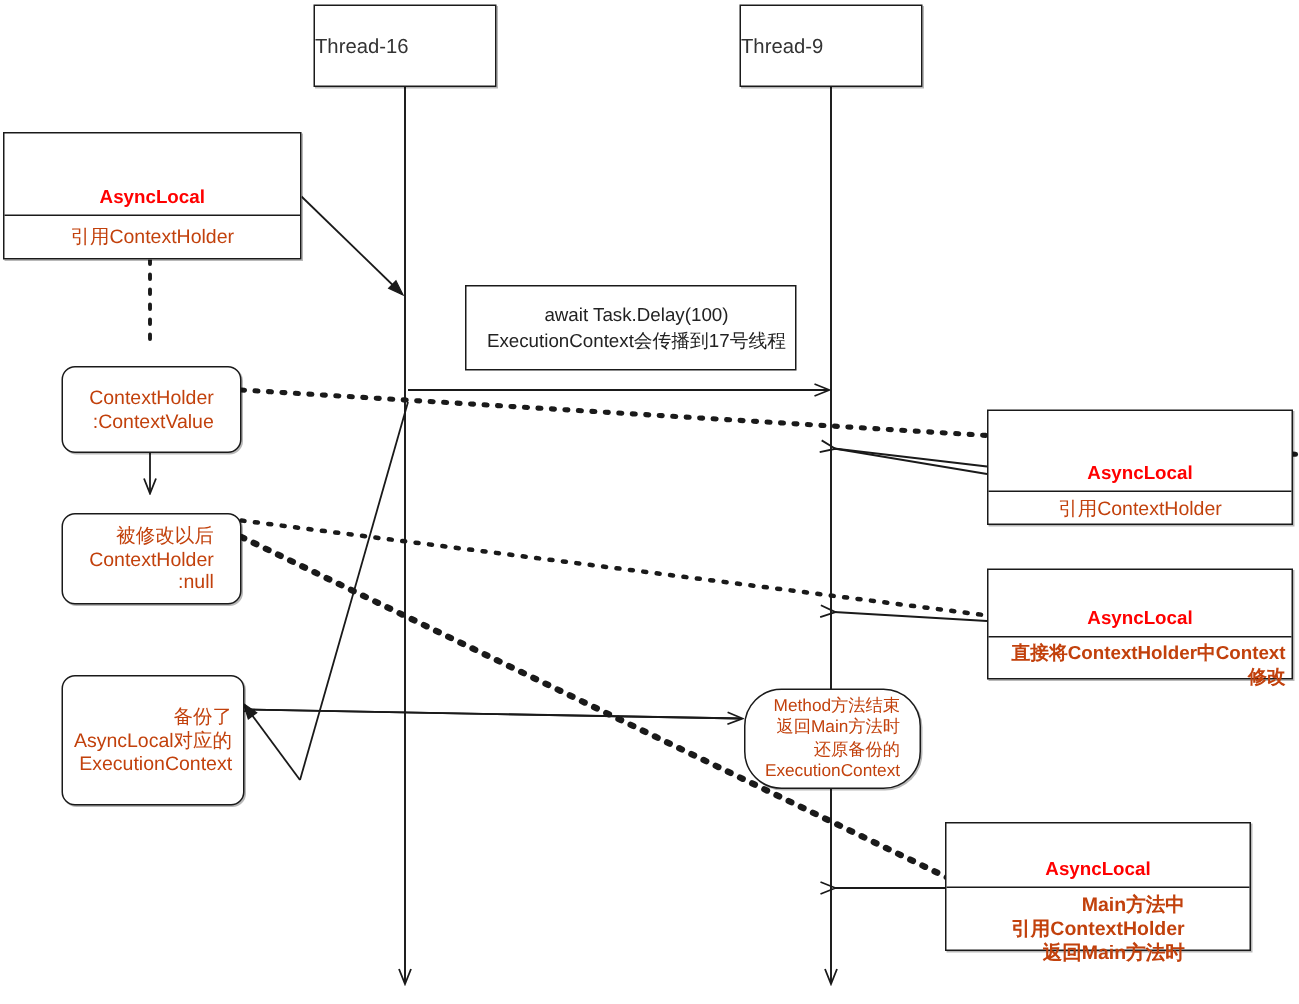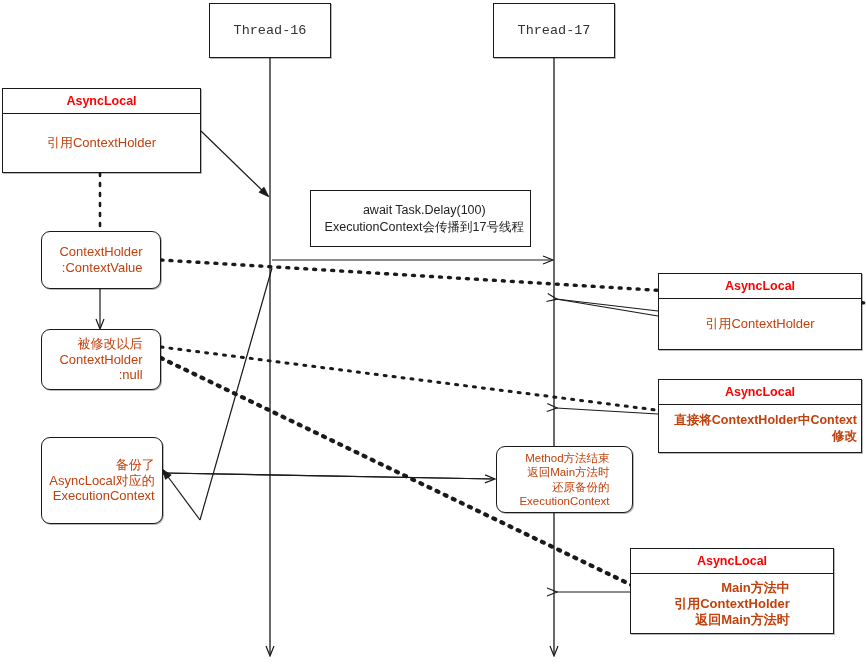--- a/index.html
+++ b/index.html
@@ -28,36 +28,36 @@
     background: #ffffff;
     border: 1.2px solid #1a1a1a;
     display: flex;
     flex-direction: column;
     align-items: stretch;
     justify-content: center;
     box-shadow: 1px 1px 0 rgba(0,0,0,0.28);
   }
   .rounded {
     border-radius: 9px;
+    margin-top: 13px;
   }
   .lifeline-head {
-    align-items: center;
     justify-content: center;
     color: #333333;
     font-size: 13.5px;
-    font-family: Liberation Mono, monospace;
   }
   .hdr {
     border-bottom: 1.2px solid #1a1a1a;
     text-align: center;
     color: #ff0000;
     font-weight: bold;
     font-size: 12.5px;
     padding: 5px 2px 5px 2px;
     line-height: 1.15;
+    margin-top: 30px;
   }
   .body-cell {
     flex: 1;
     display: flex;
     align-items: center;
     justify-content: center;
     text-align: right;
     color: #c2410c;
     font-size: 13px;
     line-height: 1.22;
@@ -127,21 +127,21 @@
 
     <line x1="163" y1="473" x2="494" y2="479" stroke="#1a1a1a" stroke-width="1.2" marker-end="url(#arrowOpen)"></line>
     <line x1="494" y1="479" x2="165" y2="473" stroke="#1a1a1a" stroke-width="1.2" marker-end="url(#arrowOpenBack)"></line>
   </svg>
 
   <div class="box lifeline-head" style="left:209px; top:3px; width:122px; height:55px;">
     <span>Thread-16</span>
   </div>
 
   <div class="box lifeline-head" style="left:493px; top:3px; width:122px; height:55px;">
-    <span>Thread-17</span>
+    <span>Thread-9</span>
   </div>
 
   <div class="box" style="left:2px; top:88px; width:199px; height:85px;">
     <div class="hdr">AsyncLocal</div>
     <div class="body-cell">引用ContextHolder</div>
   </div>
 
   <div class="box rounded" style="left:41px; top:231px; width:120px; height:58px;">
     <div class="body-cell">ContextHolder
 :ContextValue</div>
@@ -157,21 +157,21 @@
     <div class="body-cell">备份了
 AsyncLocal对应的
 ExecutionContext</div>
   </div>
 
   <div class="box note" style="left:310px; top:190px; width:221px; height:57px;">
     <div>await Task.Delay(100)
 ExecutionContext会传播到17号线程</div>
   </div>
 
-  <div class="box rounded" style="left:496px; top:446px; width:137px; height:67px;">
+  <div class="box rounded" style="left:496px; top:446px; width:118px; height:67px;border-radius:25px;">
     <div class="body-cell" style="font-size:11.5px;">Method方法结束
 返回Main方法时
 还原备份的
 ExecutionContext</div>
   </div>
 
   <div class="box" style="left:658px; top:273px; width:204px; height:77px;">
     <div class="hdr">AsyncLocal</div>
     <div class="body-cell">引用ContextHolder</div>
   </div>

